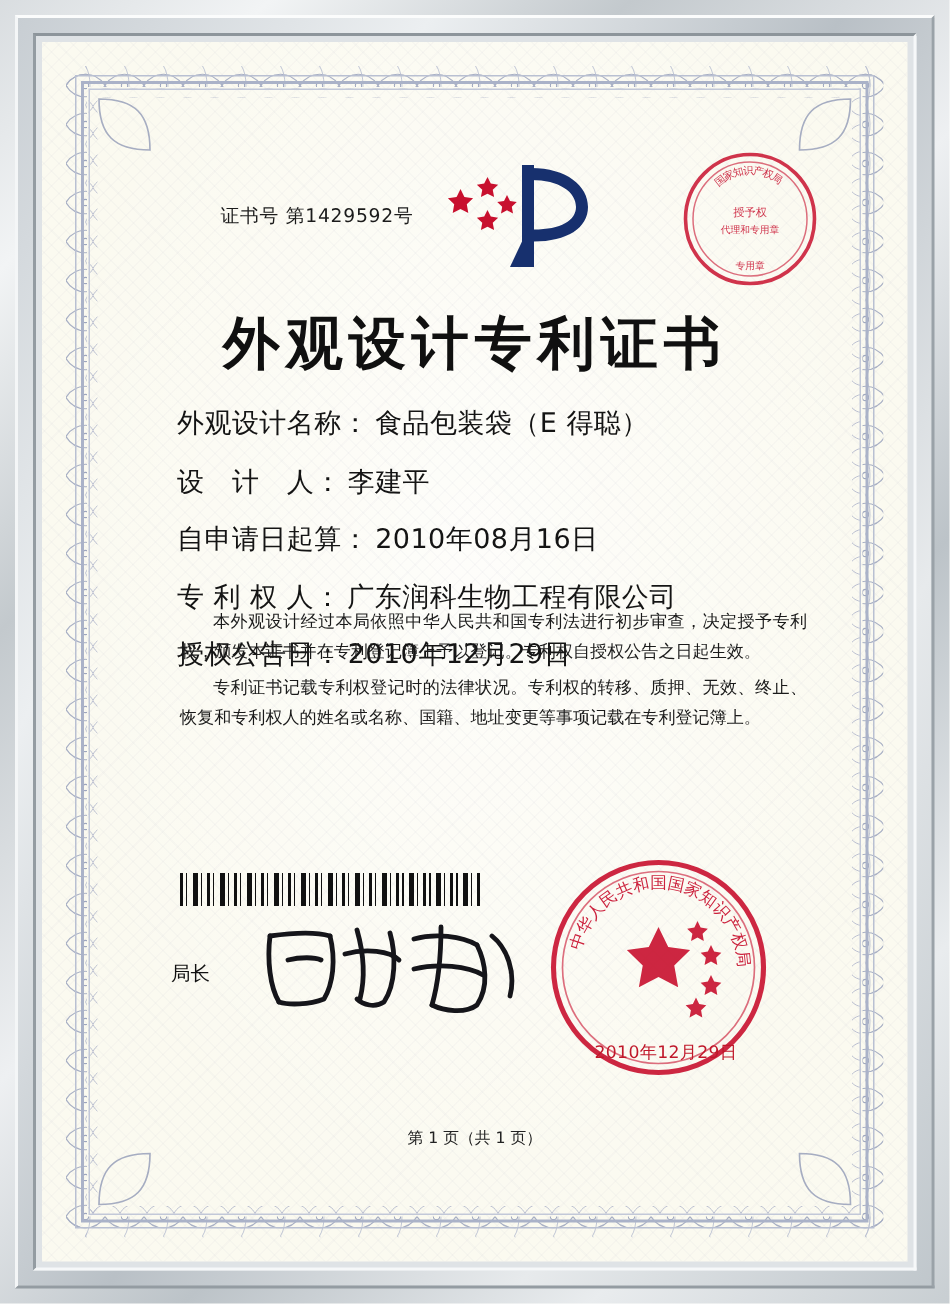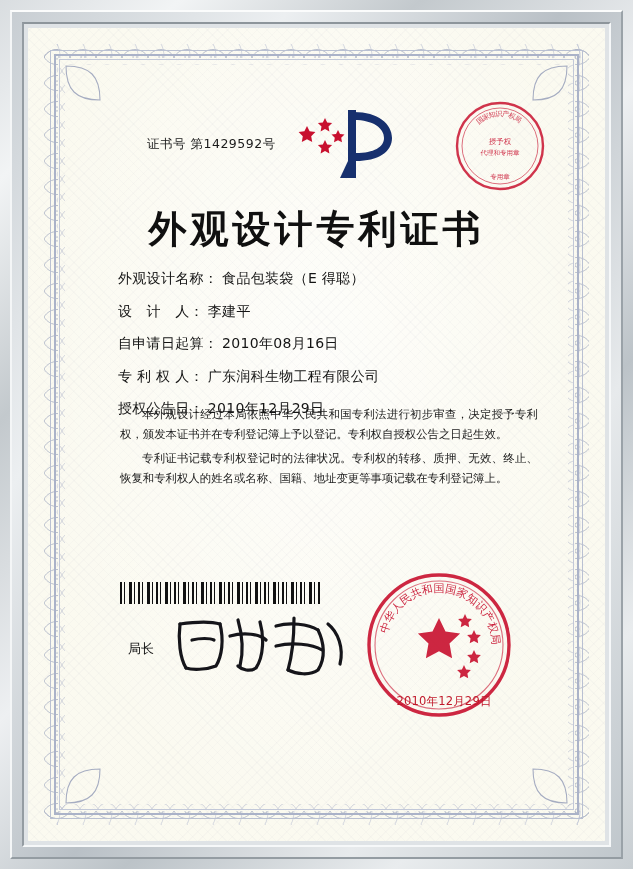--- a/index.html
+++ b/index.html
@@ -137,21 +137,21 @@
   
   .fields {
     position: absolute;
     left: 42px; top: 196px;
     width: 420px;
   }
   .field-row {
     display: flex;
     align-items: baseline;
     margin-bottom: 14.5px;
-    font-size: 14px;
+    font-size: 18px;
     color: #141414;
     white-space: nowrap;
   }
   .field-label {
     font-family: "DejaVu Sans", "Liberation Sans", sans-serif;
     letter-spacing: .3px;
   }
   .field-value {
     font-family: "DejaVu Sans", "Liberation Sans", sans-serif;
     letter-spacing: .3px;
@@ -184,21 +184,21 @@
       repeating-linear-gradient(90deg,
         #111 0px, #111 2px, transparent 2px, transparent 4px,
         #111 4px, #111 5px, transparent 5px, transparent 9px,
         #111 9px, #111 12px, transparent 12px, transparent 14px,
         #111 14px, #111 15px, transparent 15px, transparent 18px);
   }
 
   
   .sig-label {
     position: absolute;
-    left: 52px; top: 566px;
+    left: 38px; top: 566px;
     font-size: 13px;
     color: #111;
     font-family: "DejaVu Sans", "Liberation Sans", sans-serif;
   }
   .signature {
     position: absolute;
     left: 92px; top: 532px;
     width: 190px; height: 76px;
   }
 
@@ -393,15 +393,16 @@
             <text x="75" y="22" text-anchor="middle" transform="rotate(48 75 75)">识</text>
             <text x="75" y="22" text-anchor="middle" transform="rotate(60 75 75)">产</text>
             <text x="75" y="22" text-anchor="middle" transform="rotate(72 75 75)">权</text>
             <text x="75" y="22" text-anchor="middle" transform="rotate(84 75 75)">局</text>
           </g>
         </svg>
       </div>
 
       <div class="stamp-date">2010年12月29日</div>
 
+      <div class="page-foot">第 1 页（共 1 页）</div>
     </div>
   </div>
 </div>
 
 </body></html>

